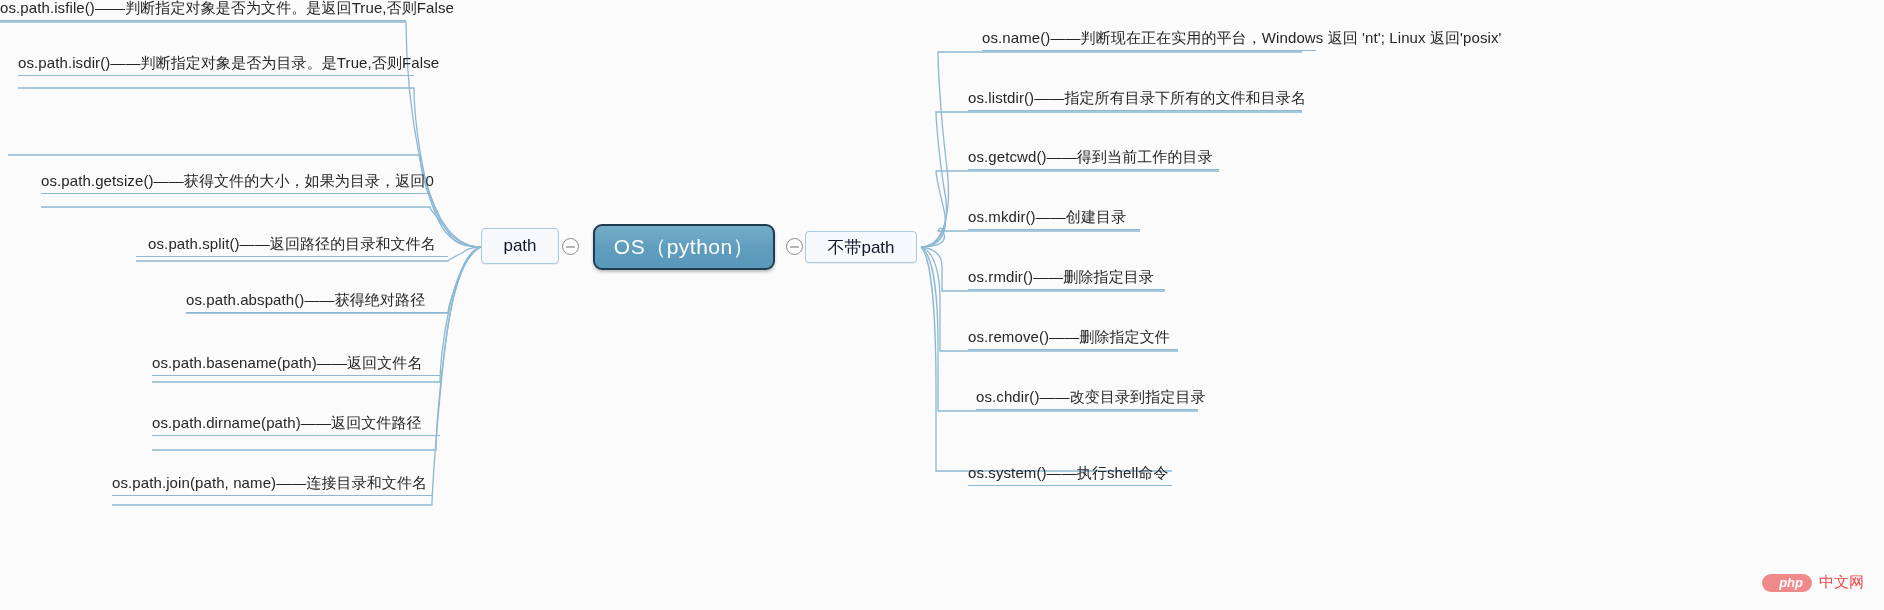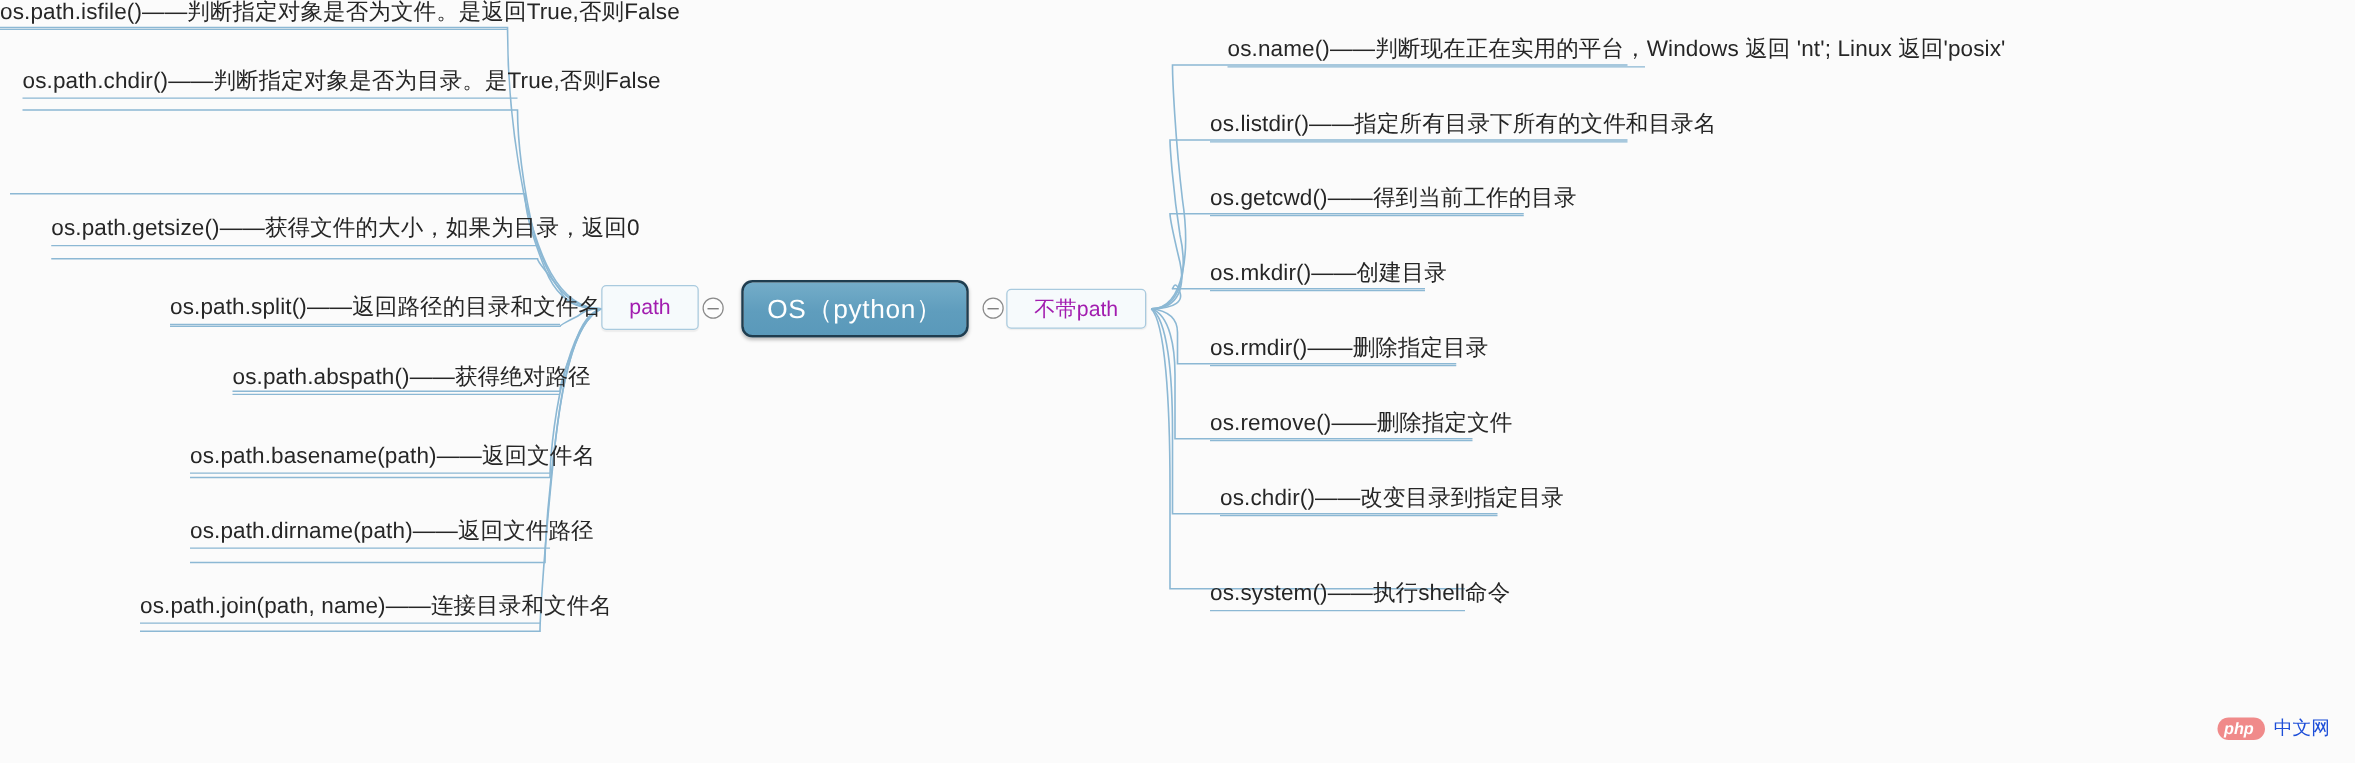--- a/index.html
+++ b/index.html
@@ -19,21 +19,21 @@
   }
   svg.links {
     position: absolute;
     left: 0; top: 0;
     width: 1884px; height: 610px;
     pointer-events: none;
   }
   .leaf {
     position: absolute;
     white-space: nowrap;
-    font-size: 18px;
+    font-size: 15px;
     color: #262626;
     letter-spacing: 0.1px;
     line-height: 1;
     padding-bottom: 5px;
   }
   .leaf .txt { display: inline-block; }
   .leaf.right { text-align: left; }
   .leaf.left  { text-align: left; }
 
   .node {
@@ -42,21 +42,21 @@
     display: flex;
     align-items: center;
     justify-content: center;
     white-space: nowrap;
   }
   .node.branch {
     background: #f6fafc;
     border: 1px solid #a9cade;
     border-radius: 4px;
     font-size: 17px;
-    color: #a21caf;
+    color: #0f172a;
     box-shadow: 0 1px 1px rgba(0,0,0,0.06);
   }
   .node.root {
     background: linear-gradient(180deg, #74adc9 0%, #5f9dbd 55%, #5a99ba 100%);
     border: 2px solid #1f3d4f;
     border-radius: 9px;
     font-size: 21px;
     color: #ffffff;
     box-shadow: 0 2px 3px rgba(0,0,0,0.25);
     letter-spacing: 0.5px;
@@ -86,26 +86,26 @@
     gap: 7px;
     user-select: none;
   }
   .wm-badge {
     background: #f08a8a;
     color: #ffffff;
     font-size: 13px;
     font-style: italic;
     font-weight: bold;
     border-radius: 11px;
-    padding: 2px 9px 3px 5px;
+    padding: 2px 9px 3px 17px;
     line-height: 1;
   }
   .wm-text {
     font-size: 15px;
-    color: #1d4ed8;
+    color: #ef4444;
   }
 </style>
 </head>
 <body>
 
 <div id="canvas">
 
   <svg class="links" viewBox="0 0 1884 610" xmlns="http://www.w3.org/2000/svg">
     <g fill="none" stroke="#8cb8d4" stroke-width="1.3">
 
@@ -127,21 +127,21 @@
       <path d="M921,247 C 936,252 940,278 940,300 C 940,330 940,348 940,351 L 1178,351"></path>
       <path d="M921,247 C 934,255 938,300 938,345 C 938,395 938,408 938,411 L 1198,411"></path>
       <path d="M921,247 C 932,258 936,320 936,390 C 936,455 936,468 936,471 L 1172,471"></path>
     </g>
   </svg>
 
   <div class="leaf left" style="left:0px; top:0px; width:406px; border-bottom:1.3px solid #8cb8d4;">
     <span class="txt">os.path.isfile()——判断指定对象是否为文件。是返回True,否则False</span>
   </div>
   <div class="leaf left" style="left:18px; top:55px; width:396px; border-bottom:1.3px solid #8cb8d4;">
-    <span class="txt">os.path.chdir()——判断指定对象是否为目录。是True,否则False</span>
+    <span class="txt">os.path.isdir()——判断指定对象是否为目录。是True,否则False</span>
   </div>
   <div class="leaf left" style="left:41px; top:173px; width:389px; border-bottom:1.3px solid #8cb8d4;">
     <span class="txt">os.path.getsize()——获得文件的大小，如果为目录，返回0</span>
   </div>
   <div class="leaf left" style="left:136px; top:236px; width:312px; border-bottom:1.3px solid #8cb8d4;text-align:center;">
     <span class="txt">os.path.split()——返回路径的目录和文件名</span>
   </div>
   <div class="leaf left" style="left:186px; top:292px; width:262px; border-bottom:1.3px solid #8cb8d4;">
     <span class="txt">os.path.abspath()——获得绝对路径</span>
   </div>

